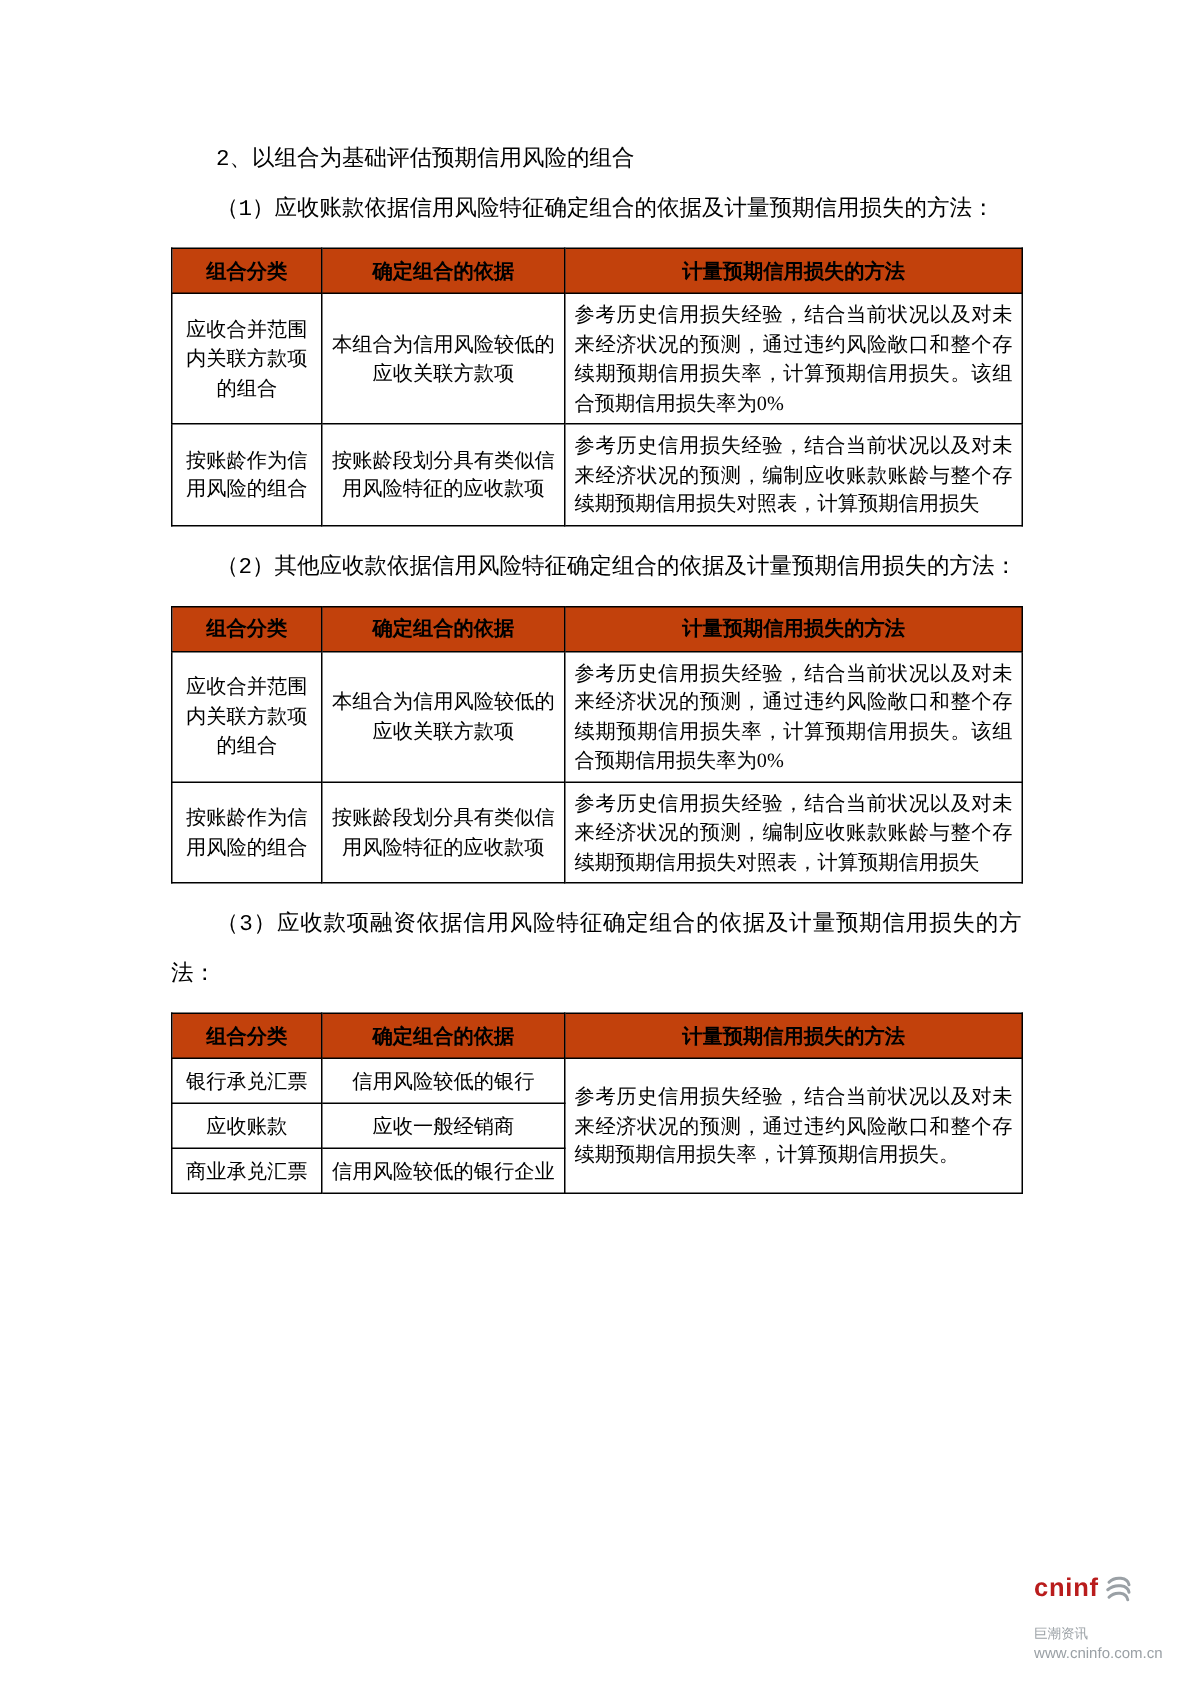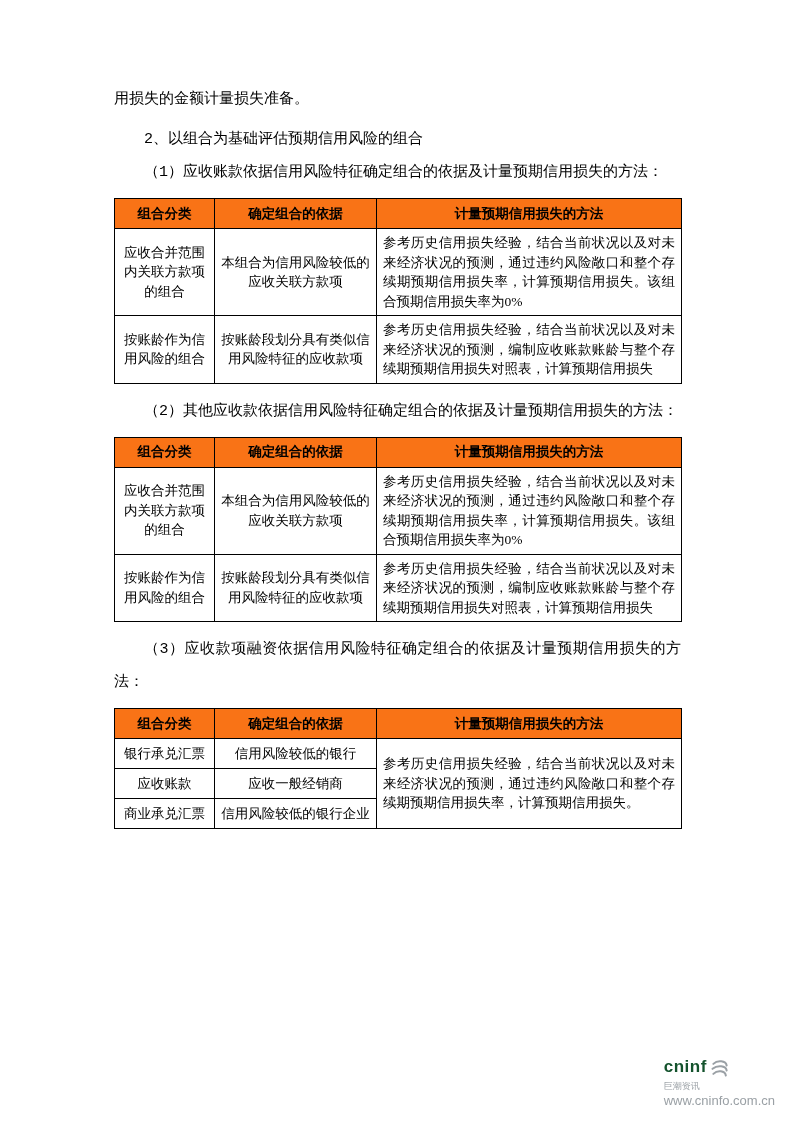--- a/index.html
+++ b/index.html
@@ -31,21 +31,21 @@
   }
   .data-table th, .data-table td {
     border: 1px solid #000;
     font-size: 13.5px;
     line-height: 19.5px;
     padding: 4px 6px;
     vertical-align: middle;
     word-break: break-all;
   }
   .data-table th {
-    background: #f97316;
+    background: #c2410c;
     font-weight: bold;
     text-align: center;
     height: 30px;
   }
   .data-table td.cat { text-align: center; }
   .data-table td.basis { text-align: center; }
   .data-table td.method { text-align: justify; }
   .data-table.compact td { height: 30px; }
 
   .closing { margin-top: 6px; }
@@ -57,32 +57,31 @@
     color: #93999e;
     text-align: left;
     line-height: 1.1;
     font-family: "Liberation Sans", sans-serif;
   }
   .brand-row { display: flex; align-items: center; gap: 3px; }
   .brand-name {
     font-size: 17px;
     font-weight: bold;
     letter-spacing: 0.5px;
-    color: #14532d;
+    color: #b91c1c;
   }
   .brand-icon { display: inline-block; width: 20px; height: 20px; }
-  .brand-sub { font-size: 9px; margin-top: 4px; color: #9aa0a5; }
-  .brand-url { font-size: 13px; margin-top: 2px; color: #9aa0a5; }
+  .brand-sub { font-size: 9px; margin-top: 16px; color: #9aa0a5; }
+  .brand-url { font-size: 10px; margin-top: 2px; color: #9aa0a5; }
 </style>
 </head>
 <body>
 
 <div class="page">
 
-  <p class="body-text">用损失的金额计量损失准备。</p>
 
   <p class="body-text indent heading">2、以组合为基础评估预期信用风险的组合</p>
 
 
   <p class="body-text indent">（1）应收账款依据信用风险特征确定组合的依据及计量预期信用损失的方法：</p>
 
   <table class="data-table">
     <colgroup>
         <col style="width:100px">
         <col style="width:162px">

